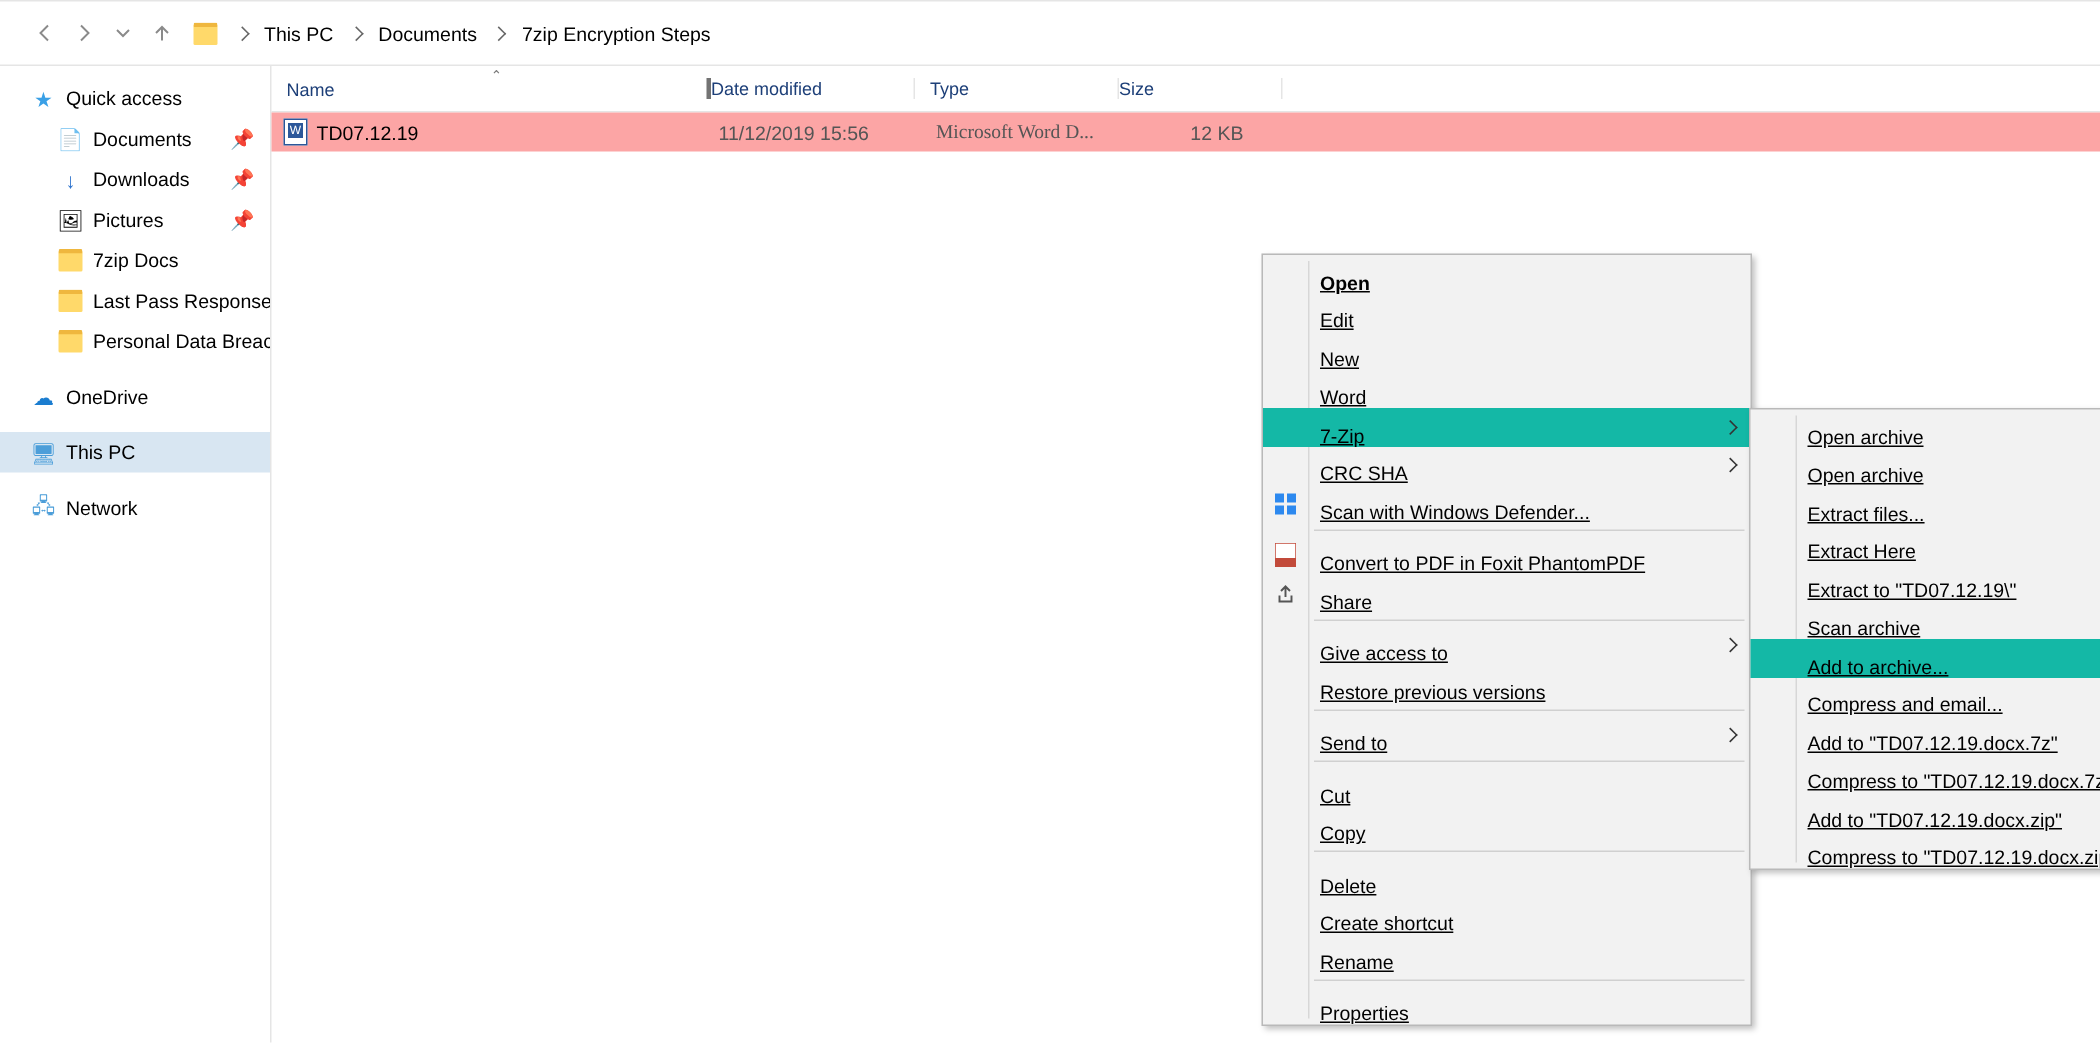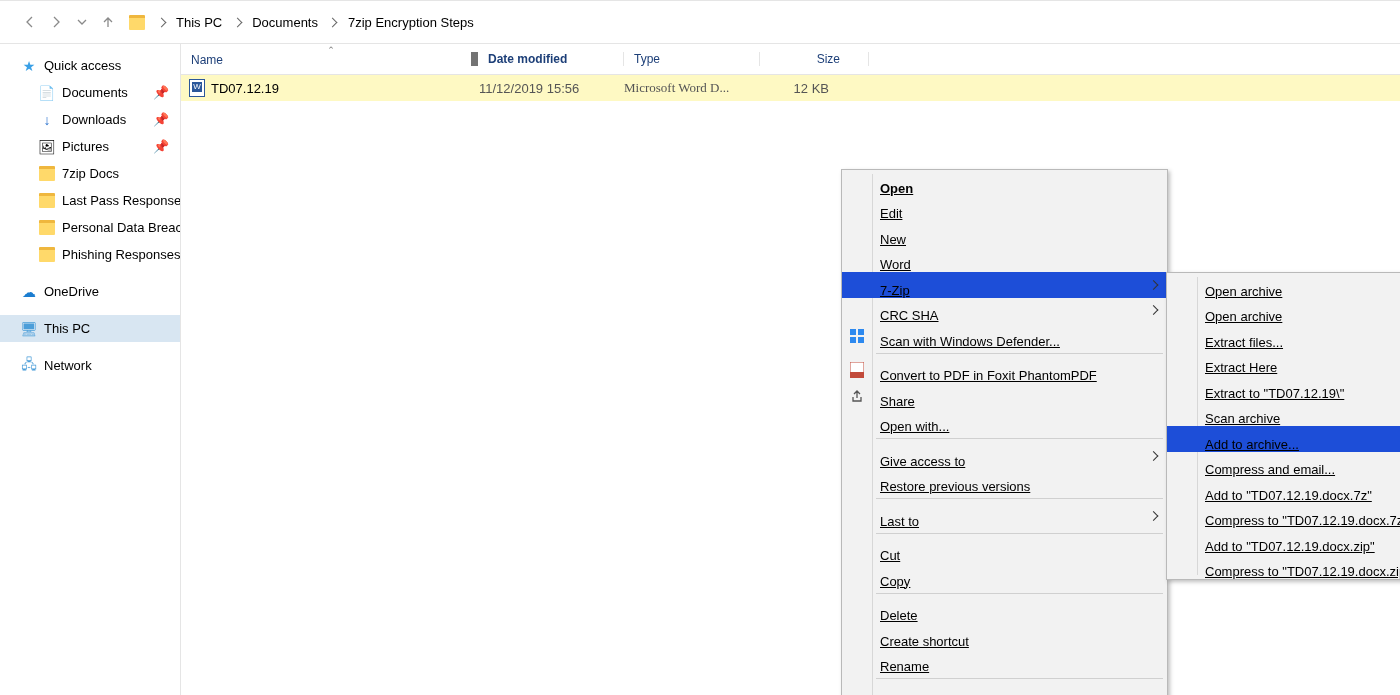--- a/index.html
+++ b/index.html
@@ -103,40 +103,40 @@
   }
   .list-header {
     display: flex;
     align-items: center;
     height: 30px;
     border-bottom: 1px solid #e5e5e5;
     font-size: 12px;
     color: #1d3f78;
   }
   .col-name  { width: 280px; padding-left: 10px; }
-  .col-date  { width: 135px; padding-left: 10px; border-left: 7px solid #737373; font-weight: bold; }
+  .col-date  { width: 135px; border-left: 3px solid #737373; }
   .col-type  { width: 125px; padding-left: 10px; border-left: 1px solid #e5e5e5; }
-  .col-size  { width: 80px;  padding-right: 28px; text-align: right; border-left: 1px solid #e5e5e5; border-right: 1px solid #e5e5e5; }
+  .col-size  { width: 80px;  padding-right: 28px; border-left: 1px solid #e5e5e5; border-right: 1px solid #e5e5e5; }
 
   .sort-ind {
     display: block;
     text-align: center;
     font-size: 9px;
     color: #7a7a7a;
     line-height: 6px;
     margin-top: -4px;
   }
 
   .list-row {
     display: flex;
     align-items: center;
     height: 26px;
     font-size: 13px;
   }
-  .list-row.sel { background: #fef9c3; }
+  .list-row.sel { background: #fca5a5; }
   .cell-name {
     width: 280px;
     padding-left: 8px;
     display: flex;
     align-items: center;
     gap: 6px;
   }
   .cell-date { width: 135px; padding-left: 10px; color: #555; }
   .cell-type { width: 125px; padding-left: 10px; color: #555; white-space: nowrap; overflow: hidden; font-family: Liberation Serif, serif; }
   .cell-size { width: 80px;  padding-right: 12px; text-align: right; color: #555; }
@@ -178,21 +178,21 @@
     align-items: center;
     justify-content: center;
   }
   .menu-item .arrow {
     position: absolute;
     right: 10px;
     top: 50%;
     transform: translateY(-50%);
     color: #333;
   }
-  .menu-item.hl { background: #1d4ed8; }
+  .menu-item.hl { background: #14b8a6; }
   .menu-sep {
     height: 1px;
     margin: 4px 4px 4px 34px;
     background: #d0d0d0;
   }
   .bold { font-weight: 600; }
 
   #menu1 { left: 660px; top: 125px; width: 325px; }
   #menu2 { left: 985px; top: 228px; width: 378px; }
 
@@ -292,26 +292,20 @@
           <span class="folder-icon"></span>
         </span>
       <span>Last Pass Responses</span>
     </div>
     <div class="nav-item indent-1">
       <span class="ic">
           <span class="folder-icon"></span>
         </span>
       <span>Personal Data Breac</span>
     </div>
-    <div class="nav-item indent-1">
-      <span class="ic">
-          <span class="folder-icon"></span>
-        </span>
-      <span>Phishing Responses</span>
-    </div>
 
     <div class="nav-spacer"></div>
     <div class="nav-item indent-0">
       <span class="ic cloud-icon"></span>
       <span>OneDrive</span>
     </div>
 
     <div class="nav-spacer"></div>
     <div class="nav-item indent-0 sel">
       <span class="ic pc-icon"></span>
@@ -390,34 +384,31 @@
         <span>Convert to PDF in Foxit PhantomPDF</span>
       </div>
       <div class="menu-item">
         <span class="m-ic">
           <svg width="14" height="14" viewBox="0 0 14 14" fill="none" stroke="#555" stroke-width="1.3">
               <path d="M3 8v4h8V8M7 2v7M4 5l3-3 3 3"></path>
             </svg>
         </span>
         <span>Share</span>
       </div>
-      <div class="menu-item">
-          <span>Open with...</span>
-        </div>
       <div class="menu-sep"></div>
       <div class="menu-item">
         <span>Give access to</span>
         <span class="arrow"><span class="chevron"></span></span>
       </div>
       <div class="menu-item">
           <span>Restore previous versions</span>
         </div>
       <div class="menu-sep"></div>
       <div class="menu-item">
-        <span>Last to</span>
+        <span>Send to</span>
         <span class="arrow"><span class="chevron"></span></span>
       </div>
       <div class="menu-sep"></div>
       <div class="menu-item">
           <span>Cut</span>
         </div>
       <div class="menu-item">
           <span>Copy</span>
         </div>
       <div class="menu-sep"></div>

